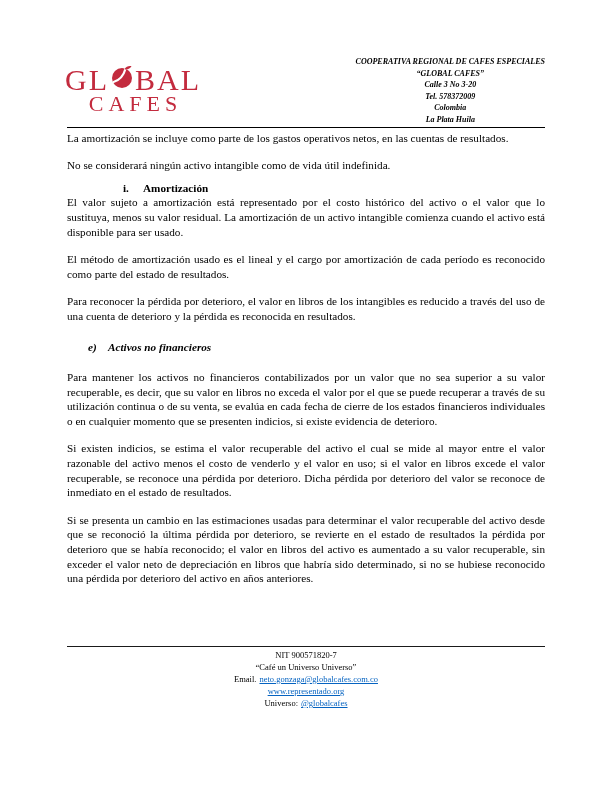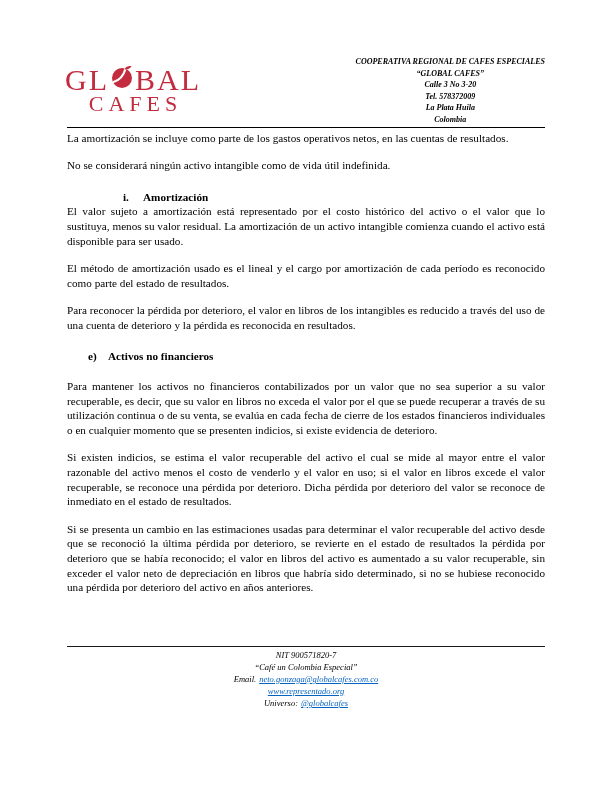--- a/index.html
+++ b/index.html
@@ -19,26 +19,26 @@
   .address { text-align:center; font-style:italic; font-weight:bold; font-size:8px; line-height:11.6px; padding-top:4px; }
   .header-rule { border-bottom:1.6px solid #000; margin-top:1px; }
 
   
   .content { margin-top:3px; font-size:11.2px; line-height:14.6px; text-align:justify; }
   .para { margin:0 0 13px 0; }
   .para.tight { margin-bottom:6px; }
   .para.nogap { margin-bottom:16px; }
   .heading { font-weight:bold; text-align:left; }
   .heading .h-num { display:inline-block; min-width:20px; }
-  .h-amort { margin:17px 0 0 0; padding-left:56px; }
-  .h-activos { margin:0 0 16px 0; padding-left:21px; }
+  .h-amort { margin:8px 0 0 0; padding-left:56px; }
+  .h-activos { margin:0 0 16px 0; padding-left:21px;font-style:italic; }
 
   
   .footer { position:absolute; left:67px; right:67px; top:646px; text-align:center;
-            font-style:italic; font-size:8.5px; line-height:12px; }
+            font-size:8.5px; line-height:12px; }
   .footer-rule { border-top:1.6px solid #1a1a1a; margin-bottom:2px; }
   .flink { color:#0563C1; text-decoration:underline; cursor:pointer; }
   .flabel { margin-right:3px; }
 </style>
 </head>
 <body>
 
 <div class="page">
 
   <div class="header">
@@ -56,22 +56,22 @@
         <span>BAL</span>
       </div>
       <div class="logo-bottom">CAFES</div>
     </div>
 
     <div class="address">
       <div>COOPERATIVA REGIONAL DE CAFES ESPECIALES</div>
       <div>“GLOBAL CAFES”</div>
       <div>Calle 3 No 3-20</div>
       <div>Tel. 578372009</div>
+      <div>Colombia</div>
       <div>La Plata Huila</div>
-      <div>Colombia</div>
     </div>
   </div>
 
   <div class="header-rule"></div>
 
   <div class="content">
     <p class="para">La amortización se incluye como parte de los gastos operativos netos, en las cuentas de resultados.</p>
     <p class="para tight">No se considerará ningún activo intangible como de vida útil indefinida.</p>
 
     <div class="heading h-amort">
@@ -87,21 +87,21 @@
     </div>
 
     <p class="para">Para mantener los activos no financieros contabilizados por un valor que no sea superior a su valor recuperable, es decir, que su valor en libros no exceda el valor por el que se puede recuperar a través de su utilización continua o de su venta, se evalúa en cada fecha de cierre de los estados financieros individuales o en cualquier momento que se presenten indicios, si existe evidencia de deterioro.</p>
     <p class="para">Si existen indicios, se estima el valor recuperable del activo el cual se mide al mayor entre el valor razonable del activo menos el costo de venderlo y el valor en uso; si el valor en libros excede el valor recuperable, se reconoce una pérdida por deterioro. Dicha pérdida por deterioro del valor se reconoce de inmediato en el estado de resultados.</p>
     <p class="para">Si se presenta un cambio en las estimaciones usadas para determinar el valor recuperable del activo desde que se reconoció la última pérdida por deterioro, se revierte en el estado de resultados la pérdida por deterioro que se había reconocido; el valor en libros del activo es aumentado a su valor recuperable, sin exceder el valor neto de depreciación en libros que habría sido determinado, si no se hubiese reconocido una pérdida por deterioro del activo en años anteriores.</p>
   </div>
 
   <div class="footer">
     <div class="footer-rule"></div>
     <div>NIT 900571820-7</div>
-    <div>“Café un Colombia Especial”</div>
+    <div>“Café un Universo Universo”</div>
     <div>
       <span class="flabel">Email.</span><a class="flink">neto.gonzaga@globalcafes.com.co</a>
     </div>
     <div>
       <a class="flink">www.representado.org</a>
     </div>
     <div>
       <span class="flabel">Universo:</span><a class="flink">@globalcafes</a>
     </div>
   </div>

